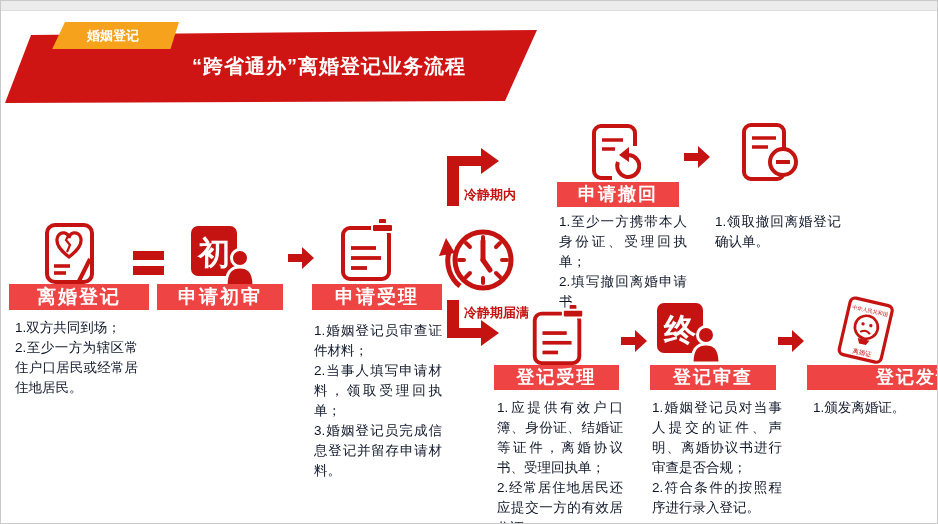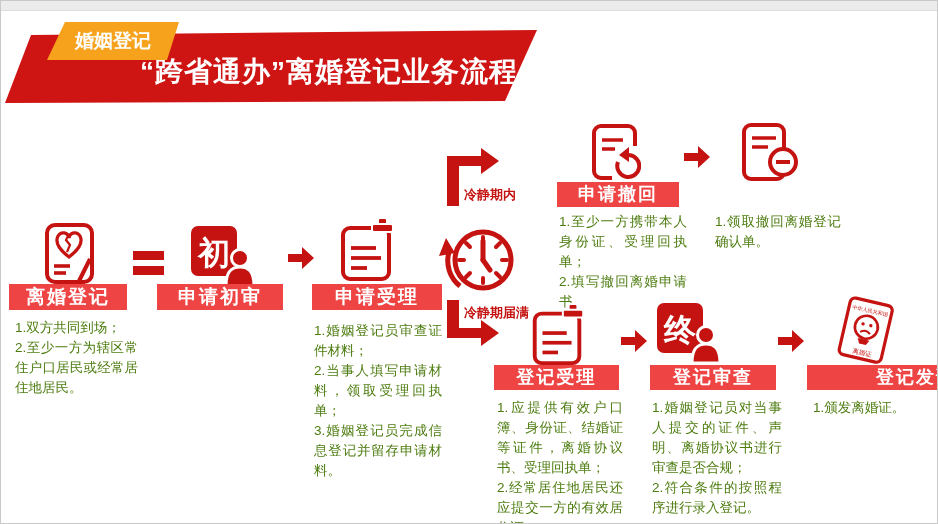--- a/index.html
+++ b/index.html
@@ -8,35 +8,35 @@
     border:1px solid #c9c9c9;overflow:hidden;box-sizing:border-box;
     font-family:"Liberation Sans",sans-serif;
   }
   .topbar{position:absolute;left:0;top:0;width:938px;height:9px;background:#ececec;border-bottom:1px solid #dddddd;}
   
   .banner{position:absolute;left:4px;top:29px;width:534px;height:74px;}
   .banner-shape{position:absolute;left:0;top:0;width:100%;height:100%;background:#CF1513;
     -webkit-clip-path:polygon(26px 5px,532px 0px,500px 71px,0px 73px);
     clip-path:polygon(26px 5px,532px 0px,500px 71px,0px 73px);}
   .banner-title{position:absolute;left:128px;top:23px;width:392px;text-align:center;
-    color:#ffffff;font-size:28px;font-weight:bold;letter-spacing:1px;white-space:nowrap;}
-  .ribbon-tab{position:absolute;left:46px;top:21px;width:132px;height:38px;background:#F6A21D;
+    color:#ffffff;font-size:20px;font-weight:bold;letter-spacing:1px;white-space:nowrap;}
+  .ribbon-tab{position:absolute;left:46px;top:21px;width:132px;height:27px;background:#F6A21D;
     -webkit-clip-path:polygon(18px 0,132px 0,120px 38px,0 38px);
     clip-path:polygon(18px 0,132px 0,120px 38px,0 38px);
-    color:#fff;font-size:19px;font-weight:bold;display:flex;align-items:center;justify-content:center;}
+    color:#fff;font-size:13px;font-weight:bold;display:flex;align-items:center;justify-content:center;}
   
   .icon{position:absolute;line-height:0;}
   .steplabel{position:absolute;background:#ef4444;color:#ffffff;font-weight:bold;
     font-size:19px;text-align:center;line-height:26px;height:26px;letter-spacing:2px;}
   .steplabel.small{font-size:18px;line-height:25px;height:25px;}
-  .details{position:absolute;color:#4d7c0f;font-size:13.5px;line-height:1.48;
+  .details{position:absolute;color:#0f172a;font-size:13.5px;line-height:1.48;
     white-space:pre-line;text-align:justify;}
   .branch-label{position:absolute;color:#C41310;font-weight:bold;font-size:13px;white-space:nowrap;}
   
-  .s1i{left:38px;top:221px;}   .s1l{left:8px;top:283px;width:118px;}   .s1t{left:14px;top:317px;width:123px;}
+  .s1i{left:38px;top:221px;}   .s1l{left:8px;top:283px;width:140px;}   .s1t{left:14px;top:317px;width:123px;}
   .eq{left:132px;top:250px;}
   .s2i{left:188px;top:223px;}  .s2l{left:156px;top:283px;width:126px;} .s2t{left:161px;top:320px;width:124px;}
   .a1{left:287px;top:246px;}
   .s3i{left:337px;top:216px;}  .s3l{left:311px;top:283px;width:130px;} .s3t{left:313px;top:320px;width:128px;}
   
   .elbow-up{left:446px;top:147px;}
   .within{left:463px;top:185px;}
   .clock{left:437px;top:217px;}
   .elbow-down{left:446px;top:299px;}
   .expired{left:463px;top:303px;}

